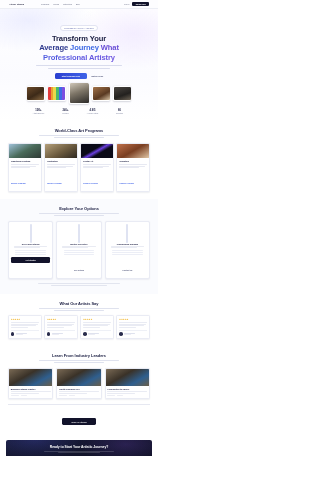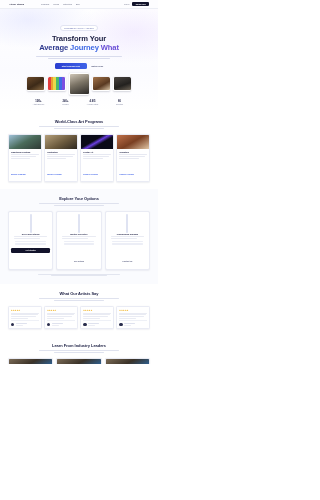--- a/index.html
+++ b/index.html
@@ -4,21 +4,21 @@
 <style>
   * { margin:0; padding:0; box-sizing:border-box; }
   html,body { width:158px; height:500px; }
   body {
     font-family:"Liberation Sans", sans-serif;
     background:#ffffff;
     color:#1a1a2e;
     overflow:hidden;
     -webkit-font-smoothing:antialiased;
   }
-  .page { width:158px; height:364px; position:relative; overflow:hidden; }
+  .page { width:158px; height:456px; position:relative; overflow:hidden; }
 
   
   .header {
     height:9px; background:#fdfdff; border-bottom:.4px solid #eceef5;
     display:flex; align-items:center; padding:0 9px; gap:3px;
   }
   .brand { font-size:2.2px; font-weight:700; color:#1b1d38; letter-spacing:.06px; }
   .nav { display:flex; gap:4px; margin-left:14px; }
   .nav span { font-size:1.9px; color:#6b7088; }
   .hdr-right { margin-left:auto; display:flex; align-items:center; gap:3px; }
@@ -207,20 +207,21 @@
 
   <div class="hero">
     <div class="eyebrow">TRUSTED BY 12,000+ ARTISTS</div>
     <h1 class="hero-title">
       <div class="hero-l1">Transform Your</div>
       <div class="hero-l2">
         <span class="w1">Average</span>
         <span class="w2">Journey</span>
         <span class="w3">What</span>
       </div>
+      <div class="hero-l3">Professional Artistry</div>
     </h1>
     <div class="hero-sub">
         <i></i>
         <i></i>
       </div>
     <div class="hero-cta">
       <span class="btn-primary">Start Learning Free</span>
       <span class="btn-ghost">Watch Demo</span>
     </div>
 

